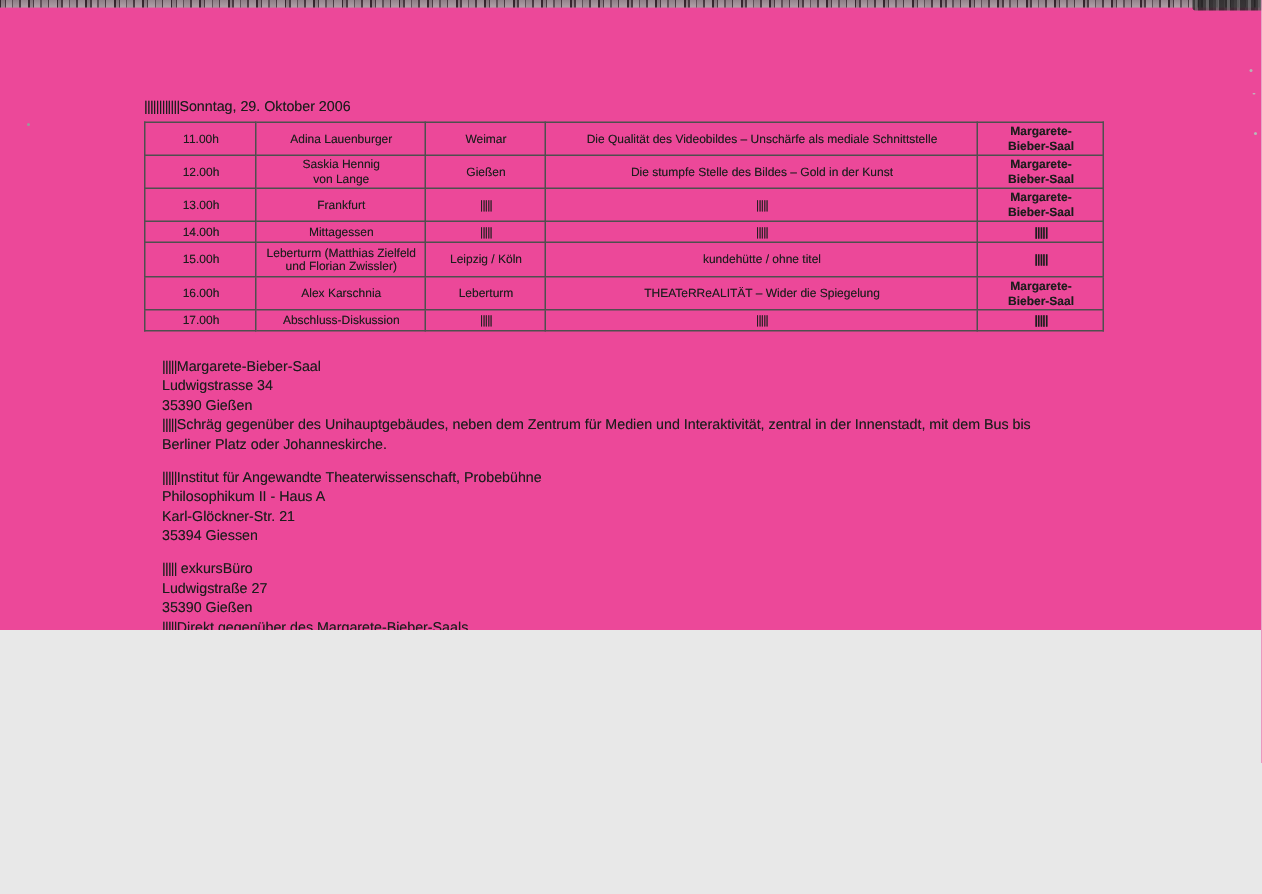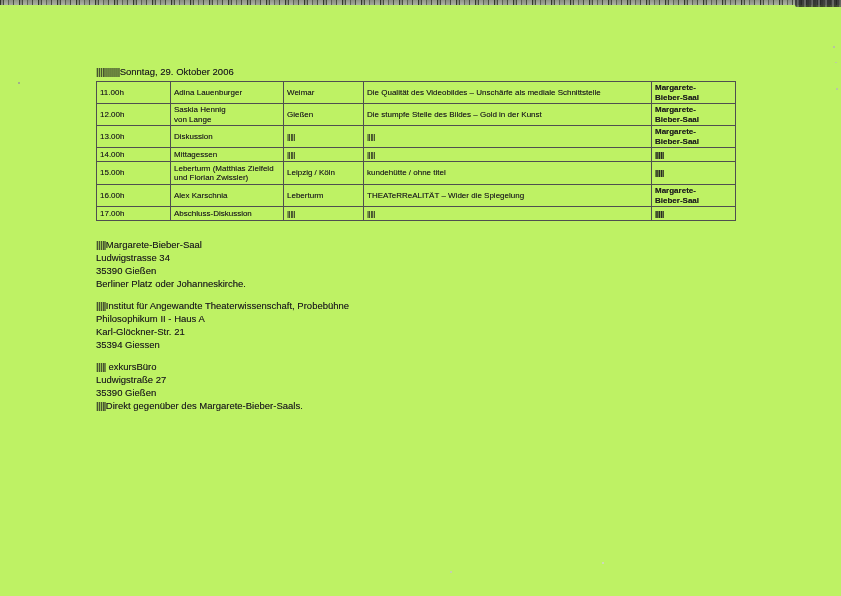--- a/index.html
+++ b/index.html
@@ -1,17 +1,17 @@
 <!DOCTYPE html>
 <html><head>
 <meta charset="utf-8">
 <style>
   html,body{margin:0;padding:0;background:#e8e8e8;}
   .page{
-    position:relative;width:841px;height:596px;background:#bef264;
+    position:relative;width:841px;height:420px;background:#ec4899;
     overflow:hidden;font-family:"Liberation Sans","DejaVu Sans",sans-serif;
     color:#1c1c1c;
   }
   
   .noise-band{
     position:absolute;top:0;left:0;width:841px;height:5px;opacity:.9;
     background-image:
       repeating-linear-gradient(90deg,
         rgba(25,25,25,.9) 0 1px, rgba(130,130,130,.45) 1px 3px,
         rgba(45,45,45,.85) 3px 4px, rgba(205,205,205,.35) 4px 8px,
@@ -33,34 +33,34 @@
   .sp6{left:602px;top:562px;width:2px;height:2px;background:#d2d2d2;}
 
   .content{position:absolute;left:0;top:0;width:841px;height:596px;
     text-shadow:0 0 .4px rgba(40,40,40,.55);}
 
   .date-line{position:absolute;left:96px;top:66px;font-size:9.5px;white-space:nowrap;}
   .bars{letter-spacing:-0.5px;}
 
   table.schedule{
     position:absolute;left:96px;top:81px;width:639px;
-    border-collapse:collapse;table-layout:fixed;
+    border-collapse:collapse;table-layout:fixed;text-align:center;
   }
   table.schedule td{
     border:1px solid #4f4f4f;padding:0 2px 0 3px;vertical-align:middle;
     font-size:8px;line-height:9.5px;white-space:pre-line;overflow:hidden;
     color:#1c1c1c;
   }
   .r0 td,.r1 td,.r2 td,.r5 td{height:21px;}
   .r3 td,.r6 td{height:13px;margin-top:44px;}
   .r4 td{height:22px;}
   td.c-room{line-height:10px;font-weight:bold;}
 
   .addresses{position:absolute;left:96px;top:238px;width:660px;font-size:9.5px;line-height:13px;}
-  .addr{margin:0 0 9px 0;}
+  .addr{margin:0 0 9px 12px;}
   .al{white-space:nowrap;}
   .it{}
 </style>
 </head>
 <body>
 
 <div class="page">
   <div class="noise-band"></div>
   <div class="noise-corner"></div>
   <div class="speck sp1"></div>
@@ -95,21 +95,21 @@
           <td class="c-time">12.00h</td>
           <td class="c-name">Saskia Hennig
 von Lange</td>
           <td class="c-city">Gießen</td>
           <td class="c-title">Die stumpfe Stelle des Bildes – Gold in der Kunst</td>
           <td class="c-room">Margarete-
 Bieber-Saal</td>
         </tr>
         <tr class="r2">
           <td class="c-time">13.00h</td>
-          <td class="c-name">Diskussion</td>
+          <td class="c-name">Frankfurt</td>
           <td class="c-city bars">|||||</td>
           <td class="c-title bars">|||||</td>
           <td class="c-room">Margarete-
 Bieber-Saal</td>
         </tr>
         <tr class="r3">
           <td class="c-time">14.00h</td>
           <td class="c-name">Mittagessen</td>
           <td class="c-city bars">|||||</td>
           <td class="c-title bars">|||||</td>
@@ -140,20 +140,21 @@
         </tr>
       </tbody>
     </table>
 
     <div class="addresses">
 
       <div class="addr">
         <div class="al"><span class="bars">|||||</span><span>Margarete-Bieber-Saal</span></div>
         <div class="al">Ludwigstrasse 34</div>
         <div class="al">35390 Gießen</div>
+        <div class="al"><span class="bars">|||||</span><span>Schräg gegenüber des Unihauptgebäudes, neben dem Zentrum für Medien und Interaktivität, zentral in der Innenstadt, mit dem Bus bis</span></div>
         <div class="al"><span class="it">Berliner Platz</span><span> oder </span><span class="it">Johanneskirche.</span></div>
       </div>
 
       <div class="addr">
         <div class="al"><span class="bars">|||||</span><span>Institut für Angewandte Theaterwissenschaft, Probebühne</span></div>
         <div class="al">Philosophikum II - Haus A</div>
         <div class="al">Karl-Glöckner-Str. 21</div>
         <div class="al">35394 Giessen</div>
       </div>
 

